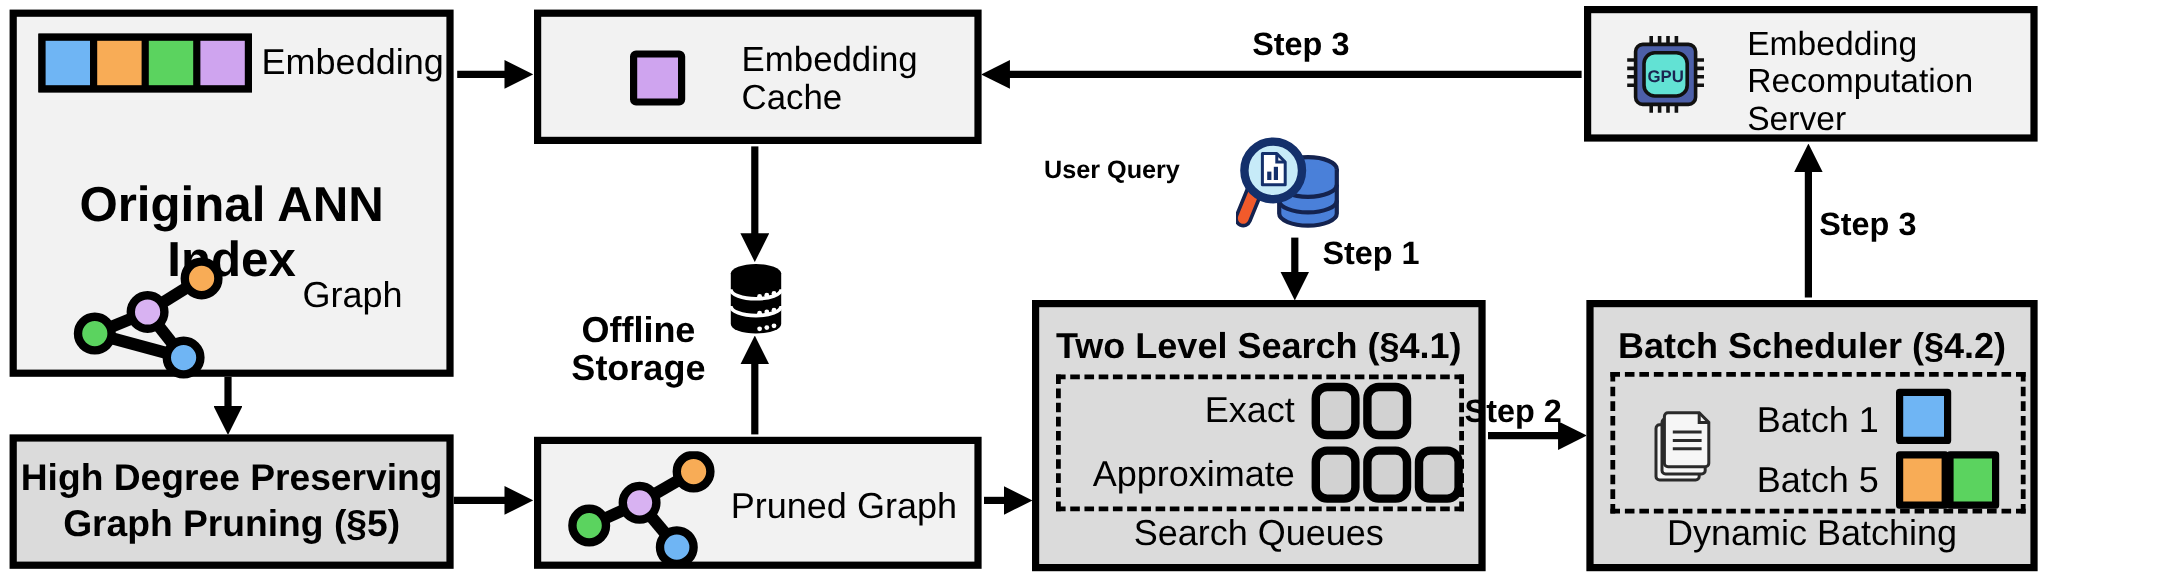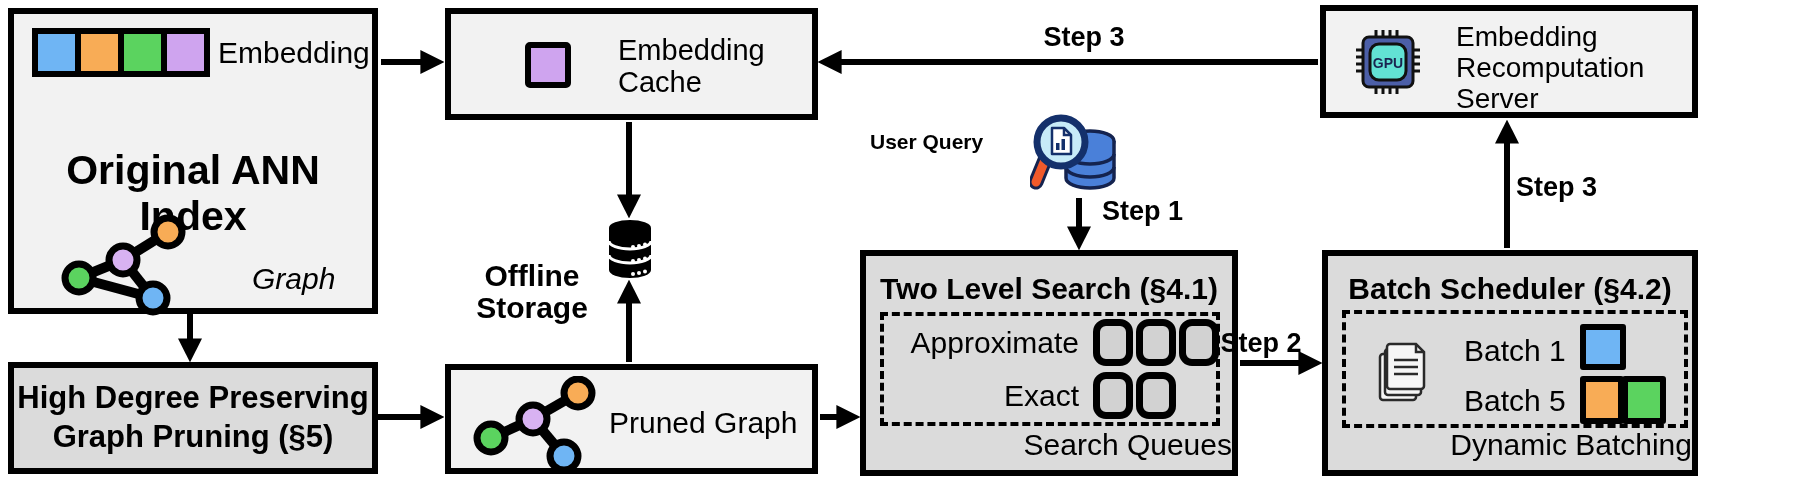--- a/index.html
+++ b/index.html
@@ -26,21 +26,21 @@
   .dashed{position:absolute;border:4px dashed #000;box-sizing:border-box;}
   .q-row{display:flex;align-items:center;height:50%;}
   .q-label{flex:0 0 195px;text-align:right;padding-right:14px;font-size:30px;}
   .slots{display:flex;gap:3px;}
   .slot{width:40px;height:47px;border:7px solid #000;border-radius:13px;background:#D2D2D2;box-sizing:border-box;}
   
   .bsq{border:6px solid #000;box-sizing:border-box;width:46px;height:46px;border-radius:3px;}
   .pair{display:flex;gap:0;}
   .pair .bsq{width:44px;height:48px;}
   .pair .bsq + .bsq{margin-left:-2px;}
-  .footer-lbl{position:absolute;left:0;right:0;bottom:8px;text-align:right;font-size:30px;}
+  .footer-lbl{position:absolute;left:0;right:0;bottom:8px;text-align:center;font-size:30px;}
   .step{position:absolute;font-size:27px;font-weight:bold;}
 </style>
 </head>
 <body>
 
 <div class="canvas">
 
   <svg class="arrows" width="1817" height="481" viewBox="0 0 1817 481">
     <defs>
       <marker id="ah" viewBox="0 0 10 10" refX="4" refY="5" markerWidth="4" markerHeight="4" orient="auto-start-reverse">
@@ -75,21 +75,21 @@
         <line x1="67" y1="52" x2="97" y2="90"></line>
         <line x1="23" y1="70" x2="97" y2="90"></line>
       </g>
       <g stroke="#000" stroke-width="7">
         <circle cx="112" cy="24" r="14" fill="#F8AC56"></circle>
         <circle cx="67" cy="52" r="14" fill="#D8B2F2"></circle>
         <circle cx="23" cy="70" r="14" fill="#5BD35F"></circle>
         <circle cx="97" cy="90" r="14" fill="#6FB5F4"></circle>
       </g>
     </svg>
-    <div class="lbl" style="left:238px;top:248px;font-style:italic;">Graph</div>
+    <div class="lbl" style="left:238px;top:216px;">Graph</div>
   </div>
 
   <div class="box light" style="left:445px;top:8px;width:373px;height:112px;">
     <div class="abs" style="left:74px;top:28px;width:46px;height:46px;border:6px solid #000;border-radius:5px;background:#CFA4EF;box-sizing:border-box;"></div>
     <div class="lbl preline" style="left:167px;top:20px;font-size:29px;">Embedding
 Cache</div>
   </div>
 
   <div class="box light" style="left:1320px;top:5px;width:378px;height:113px;">
     <svg class="abs" style="left:28px;top:17px;" width="68" height="68" viewBox="0 0 68 68">
@@ -174,30 +174,30 @@
     <path d="M22,16 h12 l7,7 v19 h-19 z" fill="#fff" stroke="#14306B" stroke-width="2.5" stroke-linejoin="round"></path>
     <path d="M34,16 v7 h7" fill="none" stroke="#14306B" stroke-width="2.5"></path>
     <rect x="26" y="31" width="3.5" height="7" fill="#14306B"></rect>
     <rect x="31.5" y="27" width="3.5" height="11" fill="#14306B"></rect>
   </svg>
 
   <div class="box dark" style="left:860px;top:250px;width:378px;height:226px;">
     <div class="lbl bold ctr" style="left:0;right:0;top:16px;">Two Level Search (§4.1)</div>
     <div class="dashed" style="left:14px;top:56px;width:340px;height:114px;">
       <div class="q-row">
-        <div class="q-label">Approximate</div>
+        <div class="q-label">Exact</div>
         <div class="slots">
-          <div class="slot"></div>
           <div class="slot"></div>
           <div class="slot"></div>
         </div>
       </div>
       <div class="q-row">
-        <div class="q-label">Exact</div>
+        <div class="q-label">Approximate</div>
         <div class="slots">
+          <div class="slot"></div>
           <div class="slot"></div>
           <div class="slot"></div>
         </div>
       </div>
     </div>
     <div class="footer-lbl">Search Queues</div>
   </div>
 
   <div class="box dark" style="left:1322px;top:250px;width:376px;height:226px;">
     <div class="lbl bold ctr" style="left:0;right:0;top:16px;">Batch Scheduler (§4.2)</div>

